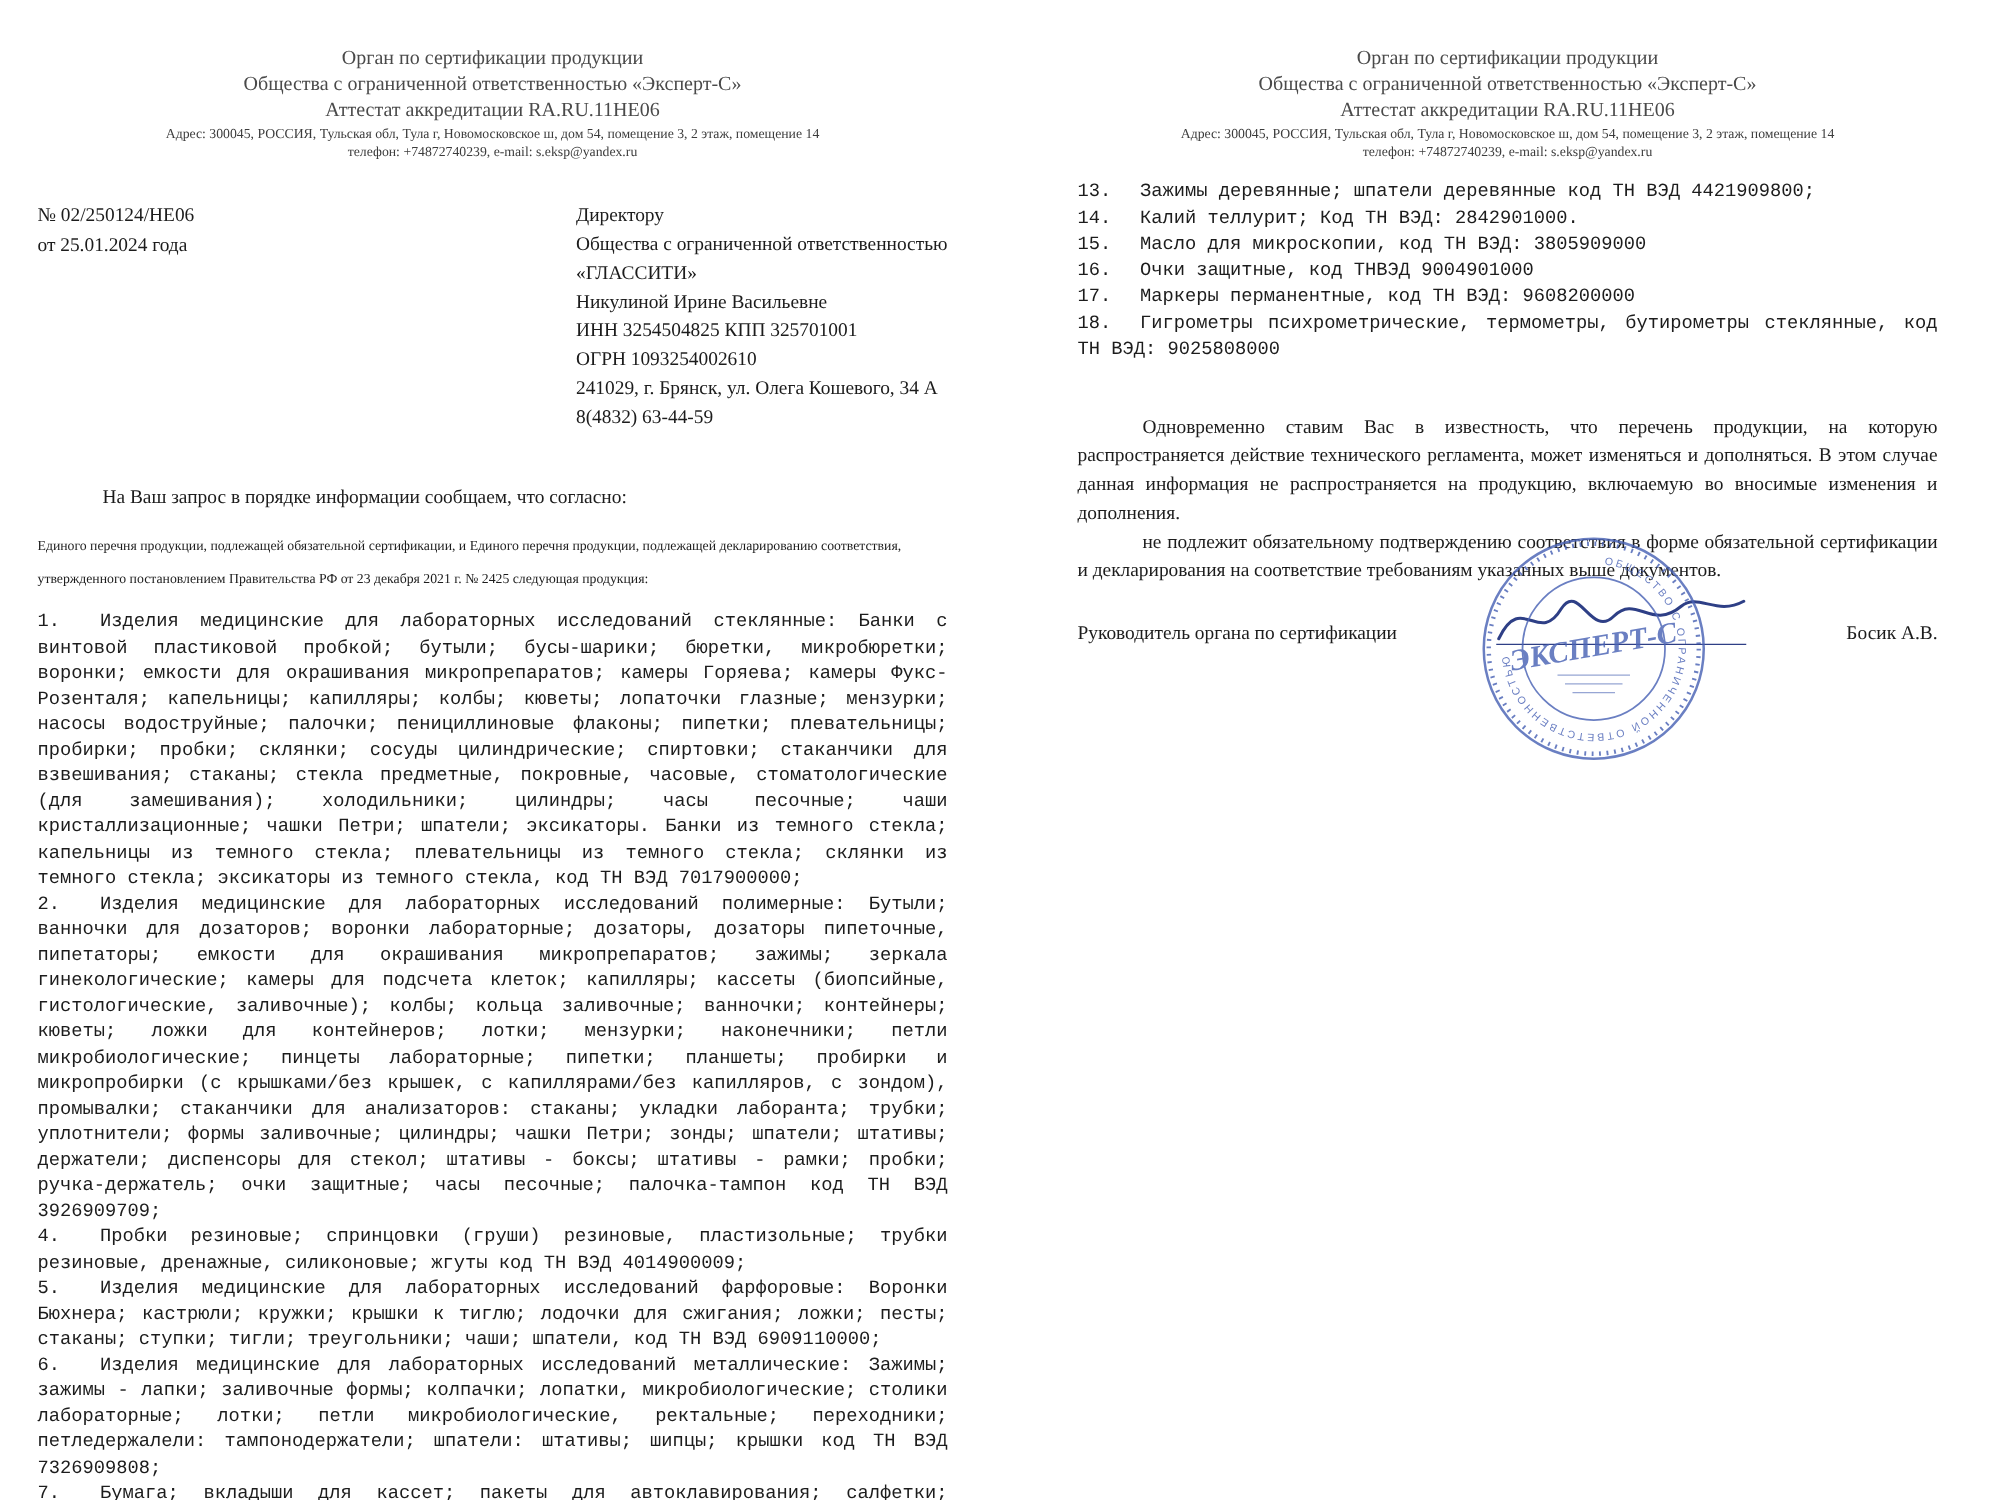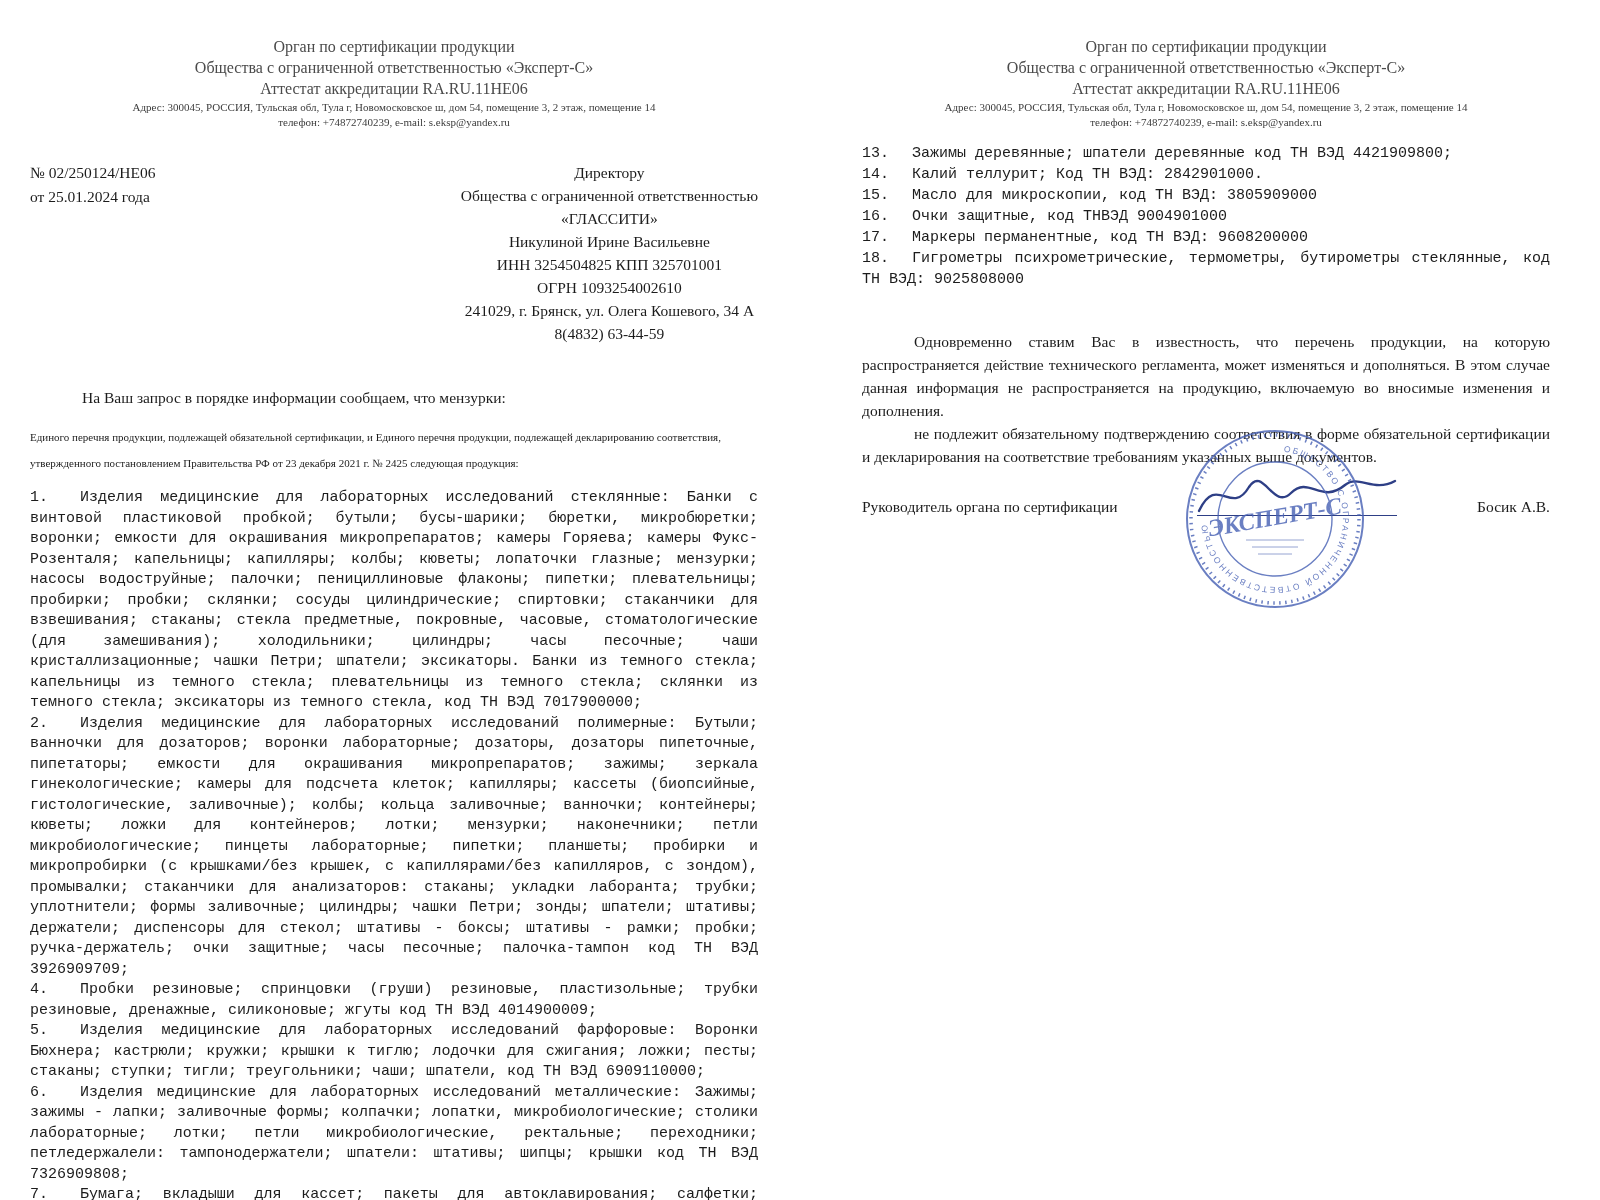--- a/index.html
+++ b/index.html
@@ -14,21 +14,21 @@
   .page { position:absolute; top:36px; }
   .page-left  { left:30px;  width:728px; }
   .page-right { left:862px; width:688px; }
 
   .letterhead { text-align:center; color:#4a4a4a; }
   .lh-main { font-size:16px; line-height:21px; }
   .lh-sub  { font-size:11px; line-height:14px; color:#3c3c3c; margin-top:1px; }
 
   .ref-row { display:flex; justify-content:space-between; margin-top:32px; }
   .ref-block { font-size:15.5px; line-height:24px; }
-  .addressee { text-align:center; font-size:15.5px; line-height:23px; }
+  .addressee { text-align:left; font-size:15.5px; line-height:23px; }
 
   .intro { margin-top:42px; font-size:15.5px; line-height:21px; text-indent:52px; }
   .lead  { margin-top:16px; font-size:11px; line-height:26px; }
 
   .items { margin-top:12px; }
   .item { font-size:15px; line-height:20.5px; text-align:justify;font-family:Liberation Mono, monospace; }
   .item .num { display:inline-block; width:50px; }
 
   .page-right .items { margin-top:14px; }
   .page-right .item { line-height:21px; }
@@ -87,21 +87,21 @@
       <div>Общества с ограниченной ответственностью</div>
       <div>«ГЛАССИТИ»</div>
       <div>Никулиной Ирине Васильевне</div>
       <div>ИНН 3254504825 КПП 325701001</div>
       <div>ОГРН 1093254002610</div>
       <div>241029, г. Брянск, ул. Олега Кошевого, 34 А</div>
       <div>8(4832) 63-44-59</div>
     </div>
   </div>
 
-  <p class="intro">На Ваш запрос в порядке информации сообщаем, что мензурки:</p>
+  <p class="intro">На Ваш запрос в порядке информации сообщаем, что согласно:</p>
   <p class="lead">Единого перечня продукции, подлежащей обязательной сертификации, и Единого перечня продукции, подлежащей декларированию соответствия, утвержденного постановлением Правительства РФ от 23 декабря 2021 г. № 2425 следующая продукция:</p>
 
   <div class="items">
     <div class="item"><span class="num">1.</span><span>Изделия медицинские для лабораторных исследований стеклянные: Банки с винтовой пластиковой пробкой; бутыли; бусы-шарики; бюретки, микробюретки; воронки; емкости для окрашивания микропрепаратов; камеры Горяева; камеры Фукс-Розенталя; капельницы; капилляры; колбы; кюветы; лопаточки глазные; мензурки; насосы водоструйные; палочки; пенициллиновые флаконы; пипетки; плевательницы; пробирки; пробки; склянки; сосуды цилиндрические; спиртовки; стаканчики для взвешивания; стаканы; стекла предметные, покровные, часовые, стоматологические (для замешивания); холодильники; цилиндры; часы песочные; чаши кристаллизационные; чашки Петри; шпатели; эксикаторы. Банки из темного стекла; капельницы из темного стекла; плевательницы из темного стекла; склянки из темного стекла; эксикаторы из темного стекла, код ТН ВЭД 7017900000;</span></div>
     <div class="item"><span class="num">2.</span><span>Изделия медицинские для лабораторных исследований полимерные: Бутыли; ванночки для дозаторов; воронки лабораторные; дозаторы, дозаторы пипеточные, пипетаторы; емкости для окрашивания микропрепаратов; зажимы; зеркала гинекологические; камеры для подсчета клеток; капилляры; кассеты (биопсийные, гистологические, заливочные); колбы; кольца заливочные; ванночки; контейнеры; кюветы; ложки для контейнеров; лотки; мензурки; наконечники; петли микробиологические; пинцеты лабораторные; пипетки; планшеты; пробирки и микропробирки (с крышками/без крышек, с капиллярами/без капилляров, с зондом), промывалки; стаканчики для анализаторов: стаканы; укладки лаборанта; трубки; уплотнители; формы заливочные; цилиндры; чашки Петри; зонды; шпатели; штативы; держатели; диспенсоры для стекол; штативы - боксы; штативы - рамки; пробки; ручка-держатель; очки защитные; часы песочные; палочка-тампон код ТН ВЭД 3926909709;</span></div>
     <div class="item"><span class="num">4.</span><span>Пробки резиновые; спринцовки (груши) резиновые, пластизольные; трубки резиновые, дренажные, силиконовые; жгуты код ТН ВЭД 4014900009;</span></div>
     <div class="item"><span class="num">5.</span><span>Изделия медицинские для лабораторных исследований фарфоровые: Воронки Бюхнера; кастрюли; кружки; крышки к тиглю; лодочки для сжигания; ложки; песты; стаканы; ступки; тигли; треугольники; чаши; шпатели, код ТН ВЭД 6909110000;</span></div>
     <div class="item"><span class="num">6.</span><span>Изделия медицинские для лабораторных исследований металлические: Зажимы; зажимы - лапки; заливочные формы; колпачки; лопатки, микробиологические; столики лабораторные; лотки; петли микробиологические, ректальные; переходники; петледержалели: тампонодержатели; шпатели: штативы; шипцы; крышки код ТН ВЭД 7326909808;</span></div>
     <div class="item"><span class="num">7.</span><span>Бумага; вкладыши для кассет; пакеты для автоклавирования; салфетки; фильтры; пробки целлюлозные; планшеты картонные для стекла код ТН ВЭД 4823200009;</span></div>
     <div class="item"><span class="num">8.</span><span>Щетки; ерши для пробирок и пипеток; код ТН ВЭД 9603909900:</span></div>

